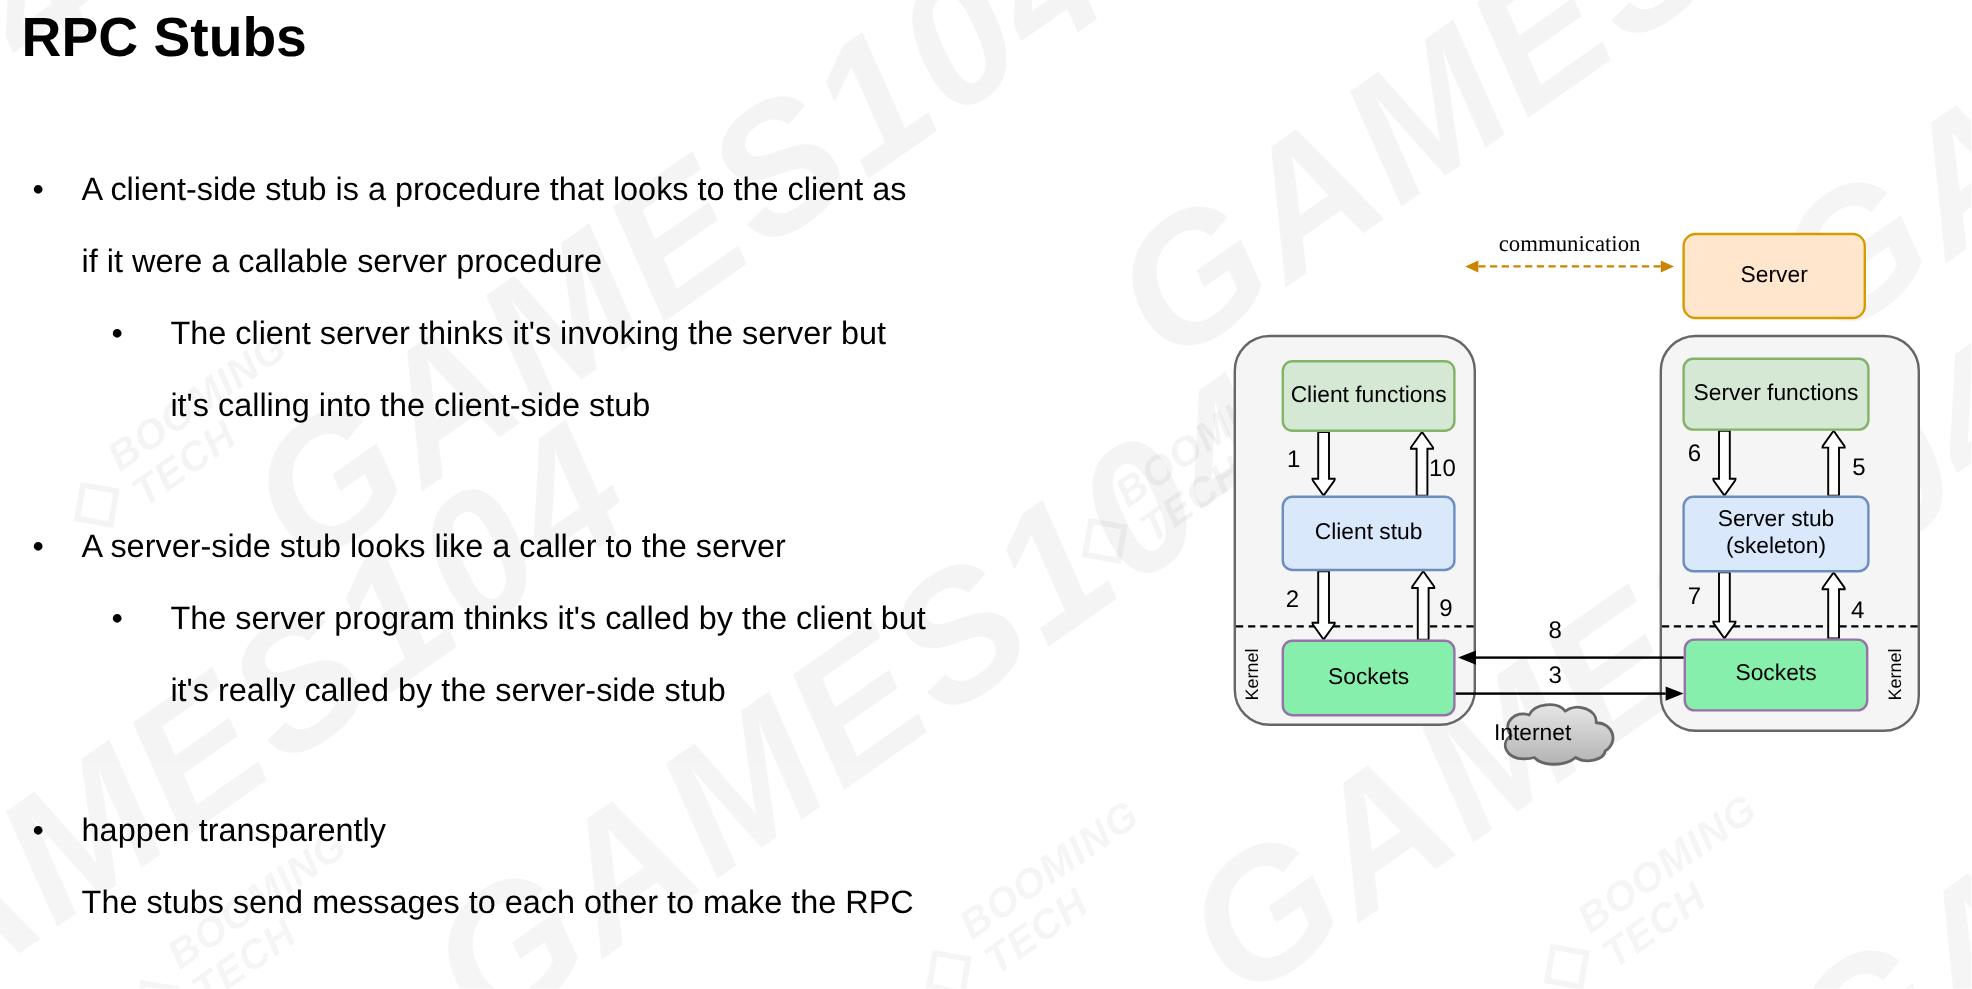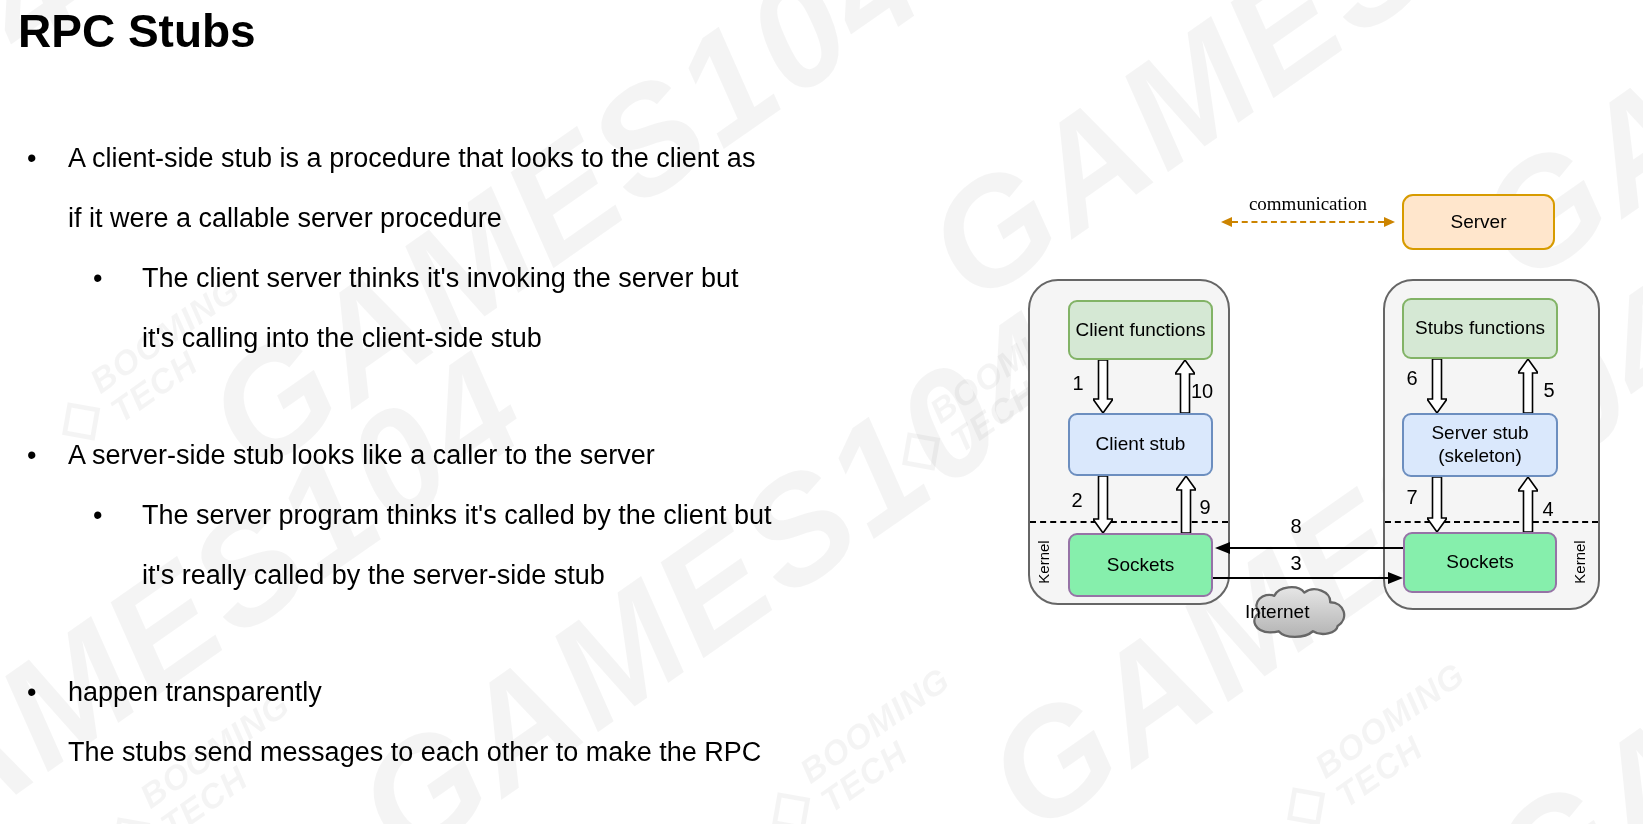--- a/index.html
+++ b/index.html
@@ -133,38 +133,38 @@
       <span class="mk">•</span>
       <div>
         <div class="ln">happen transparently</div>
         <div class="ln">The stubs send messages to each other to make the RPC</div>
       </div>
     </div>
   </div>
 
   <div class="dg">
 
-    <div class="box orange" style="left:1402px;top:194px;width:153px;height:56px">Server</div>
+    <div class="box orange" style="left:1402px;top:194px;width:153px;height:72px">Server</div>
     <div class="commlabel">communication</div>
     <div class="commdash"></div>
     <div class="ctri ctri-l" style="left:1221px;top:217px"></div>
     <div class="ctri ctri-r" style="left:1384px;top:217px"></div>
 
     <div class="container" style="left:1028px;top:279px;width:202px;height:326px"></div>
     <div class="container" style="left:1383px;top:279px;width:217px;height:331px"></div>
 
     <div class="dashsep" style="left:1030px;top:521px;width:198px"></div>
     <div class="dashsep" style="left:1385px;top:521px;width:213px"></div>
 
     <div class="box green" style="left:1068px;top:300px;width:145px;height:60px">Client functions</div>
     <div class="box blue" style="left:1068px;top:413px;width:145px;height:63px">Client stub</div>
     <div class="box purple" style="left:1068px;top:533px;width:145px;height:64px">Sockets</div>
     <div class="kernel" style="left:1014px;top:552px">Kernel</div>
 
-    <div class="box green" style="left:1402px;top:298px;width:156px;height:61px">Stubs functions</div>
+    <div class="box green" style="left:1402px;top:298px;width:156px;height:61px">Server functions</div>
     <div class="box blue" style="left:1402px;top:413px;width:156px;height:64px">
       <div>
         <div>Server stub</div>
         <div>(skeleton)</div>
       </div>
     </div>
     <div class="box purple" style="left:1403px;top:532px;width:154px;height:61px">Sockets</div>
     <div class="kernel" style="left:1550px;top:552px">Kernel</div>
 
     <svg class="varrow" style="left:1093px;top:360px" width="20" height="53" viewBox="0 0 20 53">

